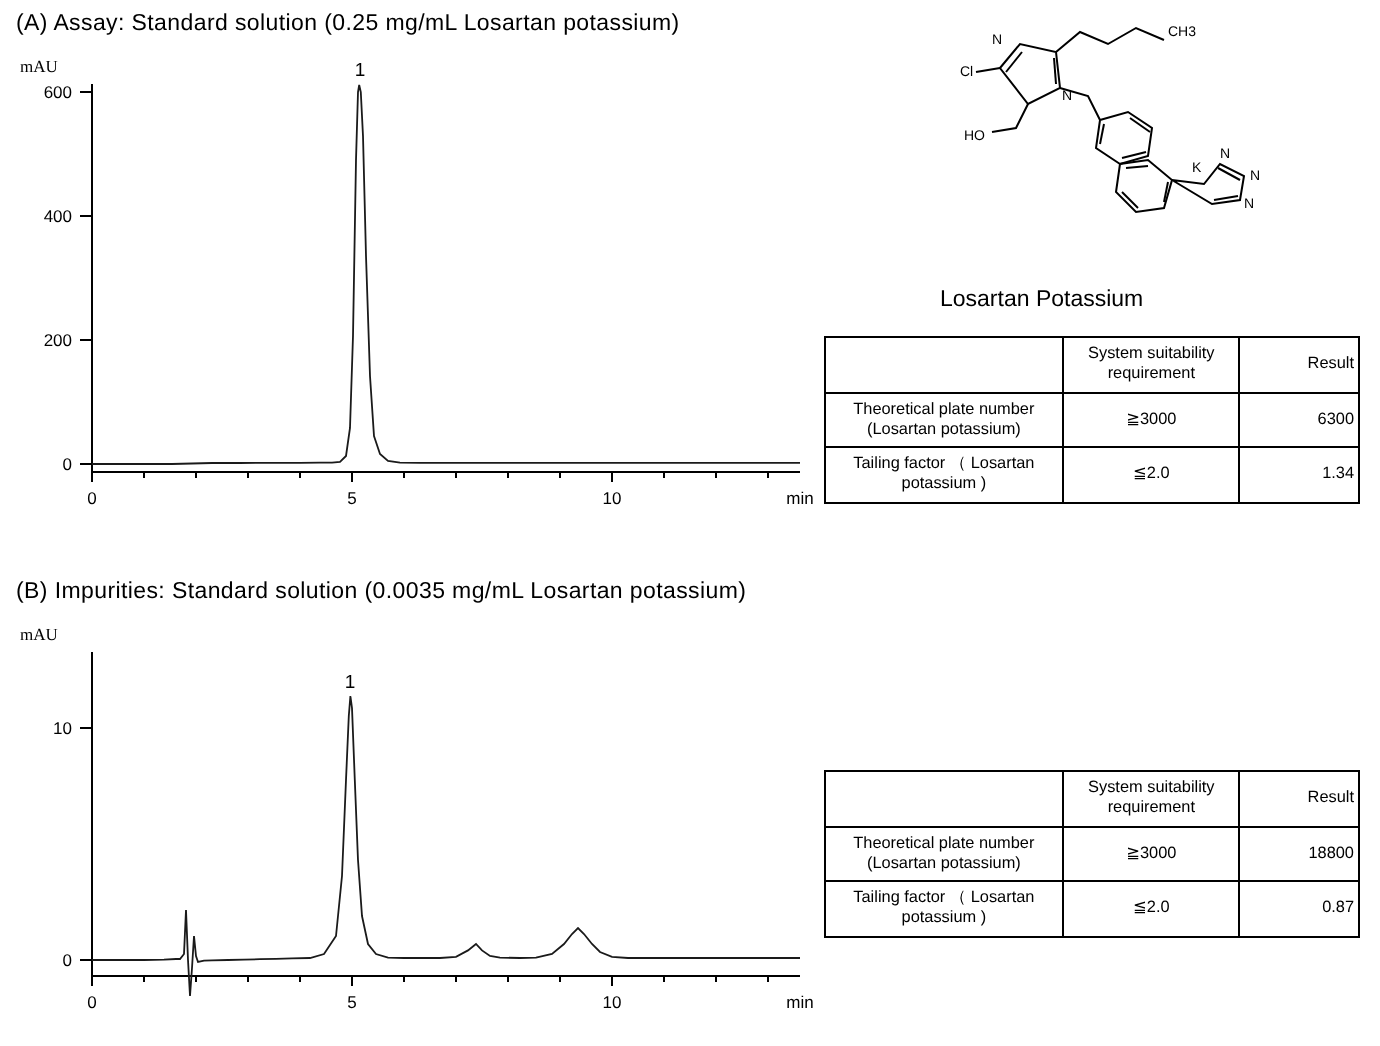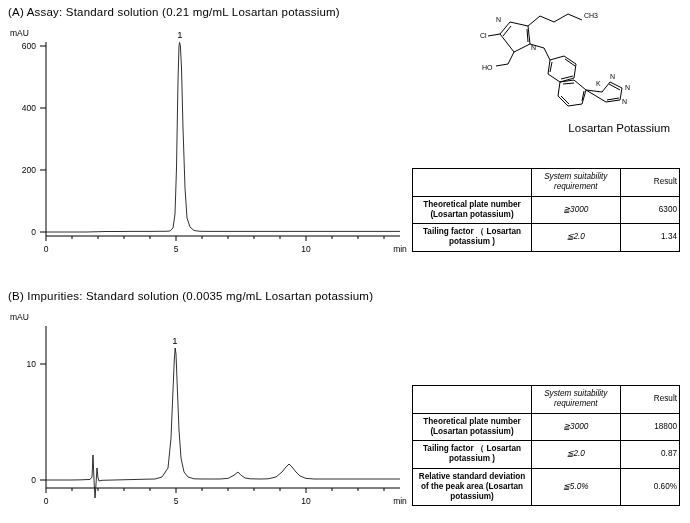--- a/index.html
+++ b/index.html
@@ -18,63 +18,63 @@
     white-space:nowrap;
   }
   #title-a{left:8px;top:6px;}
   #title-b{left:8px;top:290px;}
   .chart-wrap{position:absolute;}
   #chart-a{left:10px;top:28px;width:400px;height:240px;}
   #chart-b{left:10px;top:312px;width:400px;height:200px;}
   .yunit{
     position:absolute;
     font-size:8.5px;
-    left:0px;top:0px;
+    left:0px;top:0px;font-family:Liberation Serif, serif;
   }
   svg{display:block;overflow:visible;}
   .axis-line{stroke:#000;stroke-width:1;fill:none;}
   .tick{stroke:#000;stroke-width:1;}
   .ticklabel{font-size:8.5px;font-family:"Liberation Sans",sans-serif;fill:#000;}
   .xunit{font-size:8.5px;font-family:"Liberation Sans",sans-serif;fill:#000;}
   .trace{fill:none;stroke:#1a1a1a;stroke-width:0.9;}
   .peaklabel{font-size:9.5px;font-family:"Liberation Sans",sans-serif;fill:#000;}
 
   
   #molecule{position:absolute;left:470px;top:4px;width:200px;height:125px;}
   #molecule-name{
-    position:absolute;left:470px;top:122px;width:200px;
-    text-align:right;font-size:11.5px;
+    position:absolute;left:470px;top:144px;width:200px;
+    text-align:left;font-size:11.5px;
   }
   
   table.sst{
     position:absolute;
     border-collapse:collapse;
     font-size:8.2px;
     background:#fff;
   }
   table.sst td,table.sst th{
     border:1px solid #000;
     text-align:center;
     vertical-align:middle;
     padding:3px 2px;
     font-weight:normal;
     line-height:1.25;
   }
   #table-a{left:412px;top:168px;width:268px;}
   #table-b{left:412px;top:385px;width:268px;}
-  #table-a td:nth-child(1),#table-b td:nth-child(1){width:122px;font-weight:bold;}
-  #table-a td:nth-child(2),#table-b td:nth-child(2){width:88px;font-style:italic;}
+  #table-a td:nth-child(1),#table-b td:nth-child(1){width:122px;}
+  #table-a td:nth-child(2),#table-b td:nth-child(2){width:88px;}
   #table-a td:nth-child(3),#table-b td:nth-child(3){width:58px;text-align:right;}
   .mol-txt{font-size:7px;font-family:"Liberation Sans",sans-serif;fill:#000;}
   .mol-bond{stroke:#000;stroke-width:1;fill:none;}
 </style>
 </head>
 <body>
 
-<div class="panel-title" id="title-a">(A) Assay: Standard solution    (0.21 mg/mL Losartan potassium)</div>
+<div class="panel-title" id="title-a">(A) Assay: Standard solution    (0.25 mg/mL Losartan potassium)</div>
 
 <div class="chart-wrap" id="chart-a">
   <div class="yunit">mAU</div>
   <svg width="400" height="240" viewBox="0 0 400 240">
 
     <line class="axis-line" x1="36" y1="14" x2="36" y2="208"></line>
     <line class="axis-line" x1="36" y1="208" x2="390" y2="208"></line>
 
     <g>
       <line class="tick" x1="30" y1="204" x2="36" y2="204"></line>
@@ -229,19 +229,14 @@
     <tr>
       <td>Theoretical plate number (Losartan potassium)</td>
       <td>≧3000</td>
       <td>18800</td>
     </tr>
     <tr>
       <td>Tailing factor （ Losartan potassium )</td>
       <td>≦2.0</td>
       <td>0.87</td>
     </tr>
-    <tr>
-      <td>Relative standard deviation of the peak area (Losartan potassium)</td>
-      <td>≦5.0%</td>
-      <td>0.60%</td>
-    </tr>
   </tbody>
 </table>
 
 </body></html>

